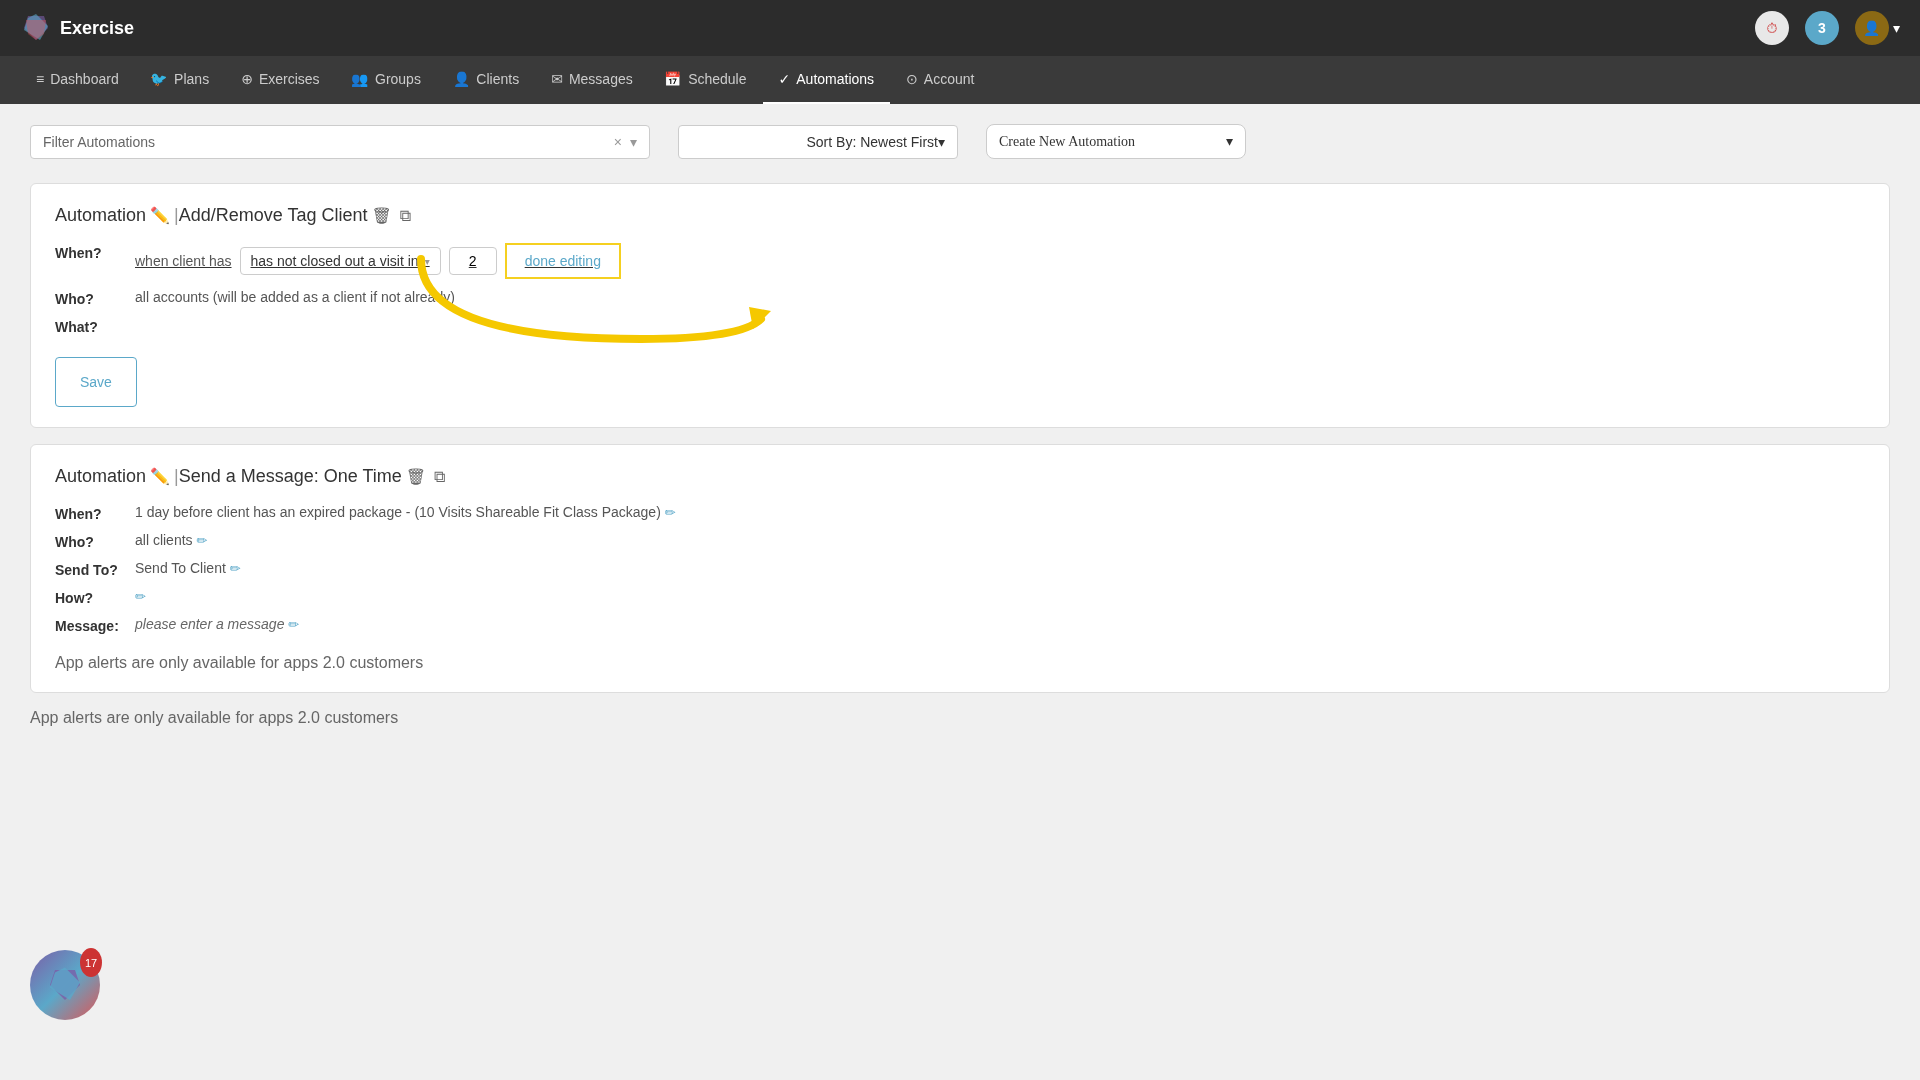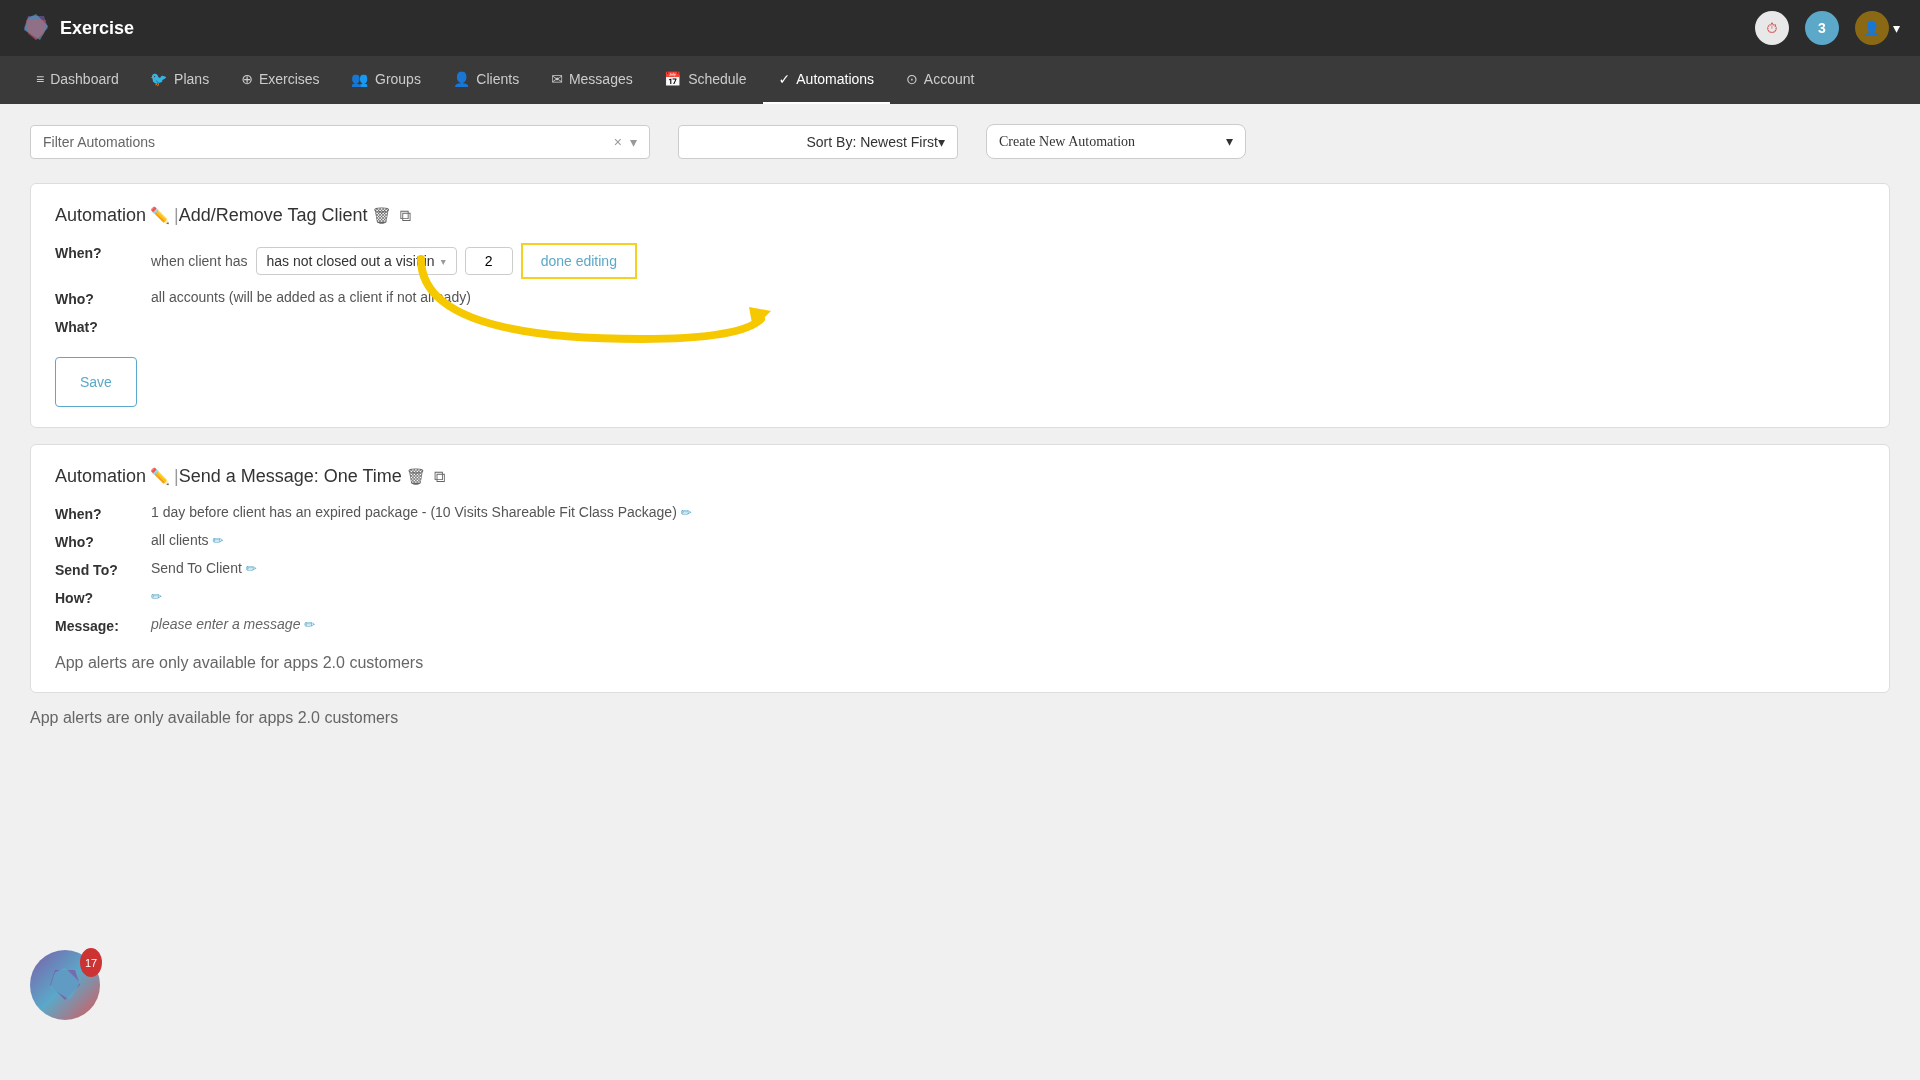--- a/index.html
+++ b/index.html
@@ -181,21 +181,21 @@
       cursor: pointer;
       color: #666;
       font-size: 16px;
       padding: 2px 4px;
     }
 
     .field-row {
       display: flex;
       align-items: flex-start;
       margin-bottom: 10px;
-      gap: 16px;
+      gap: 0;
     }
     .field-label {
       font-weight: 700;
       color: #333;
       width: 80px;
       min-width: 80px;
       padding-top: 2px;
     }
     .field-value {
       color: #555;
@@ -204,20 +204,21 @@
     .field-value em {
       font-style: italic;
       color: #666;
     }
 
     
     .when-row {
       display: flex;
       align-items: center;
       gap: 8px;
+      text-decoration: underline;
     }
     .when-prefix { color: #555; font-size: 14px; }
     .dropdown-inline {
       background: #fff;
       border: 1px solid #ccc;
       border-radius: 4px;
       padding: 5px 10px;
       display: flex;
       align-items: center;
       gap: 6px;

